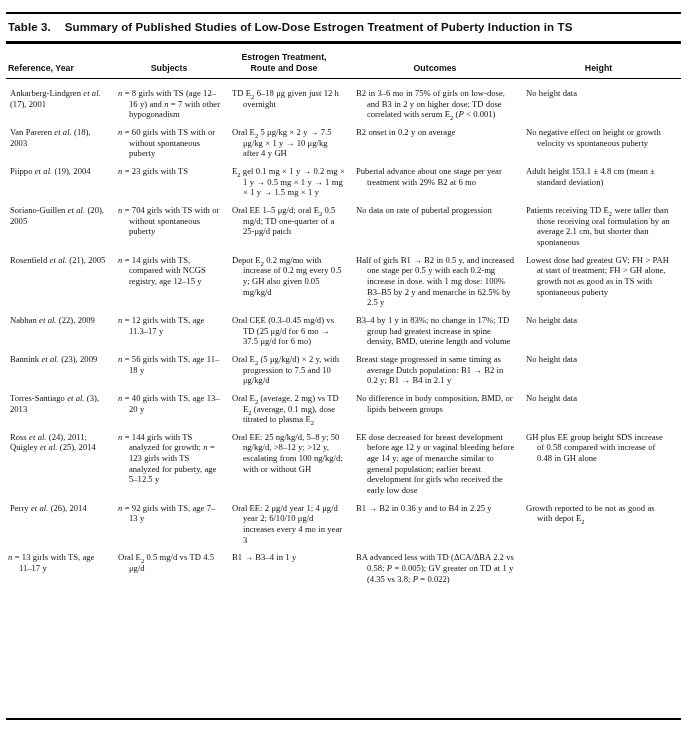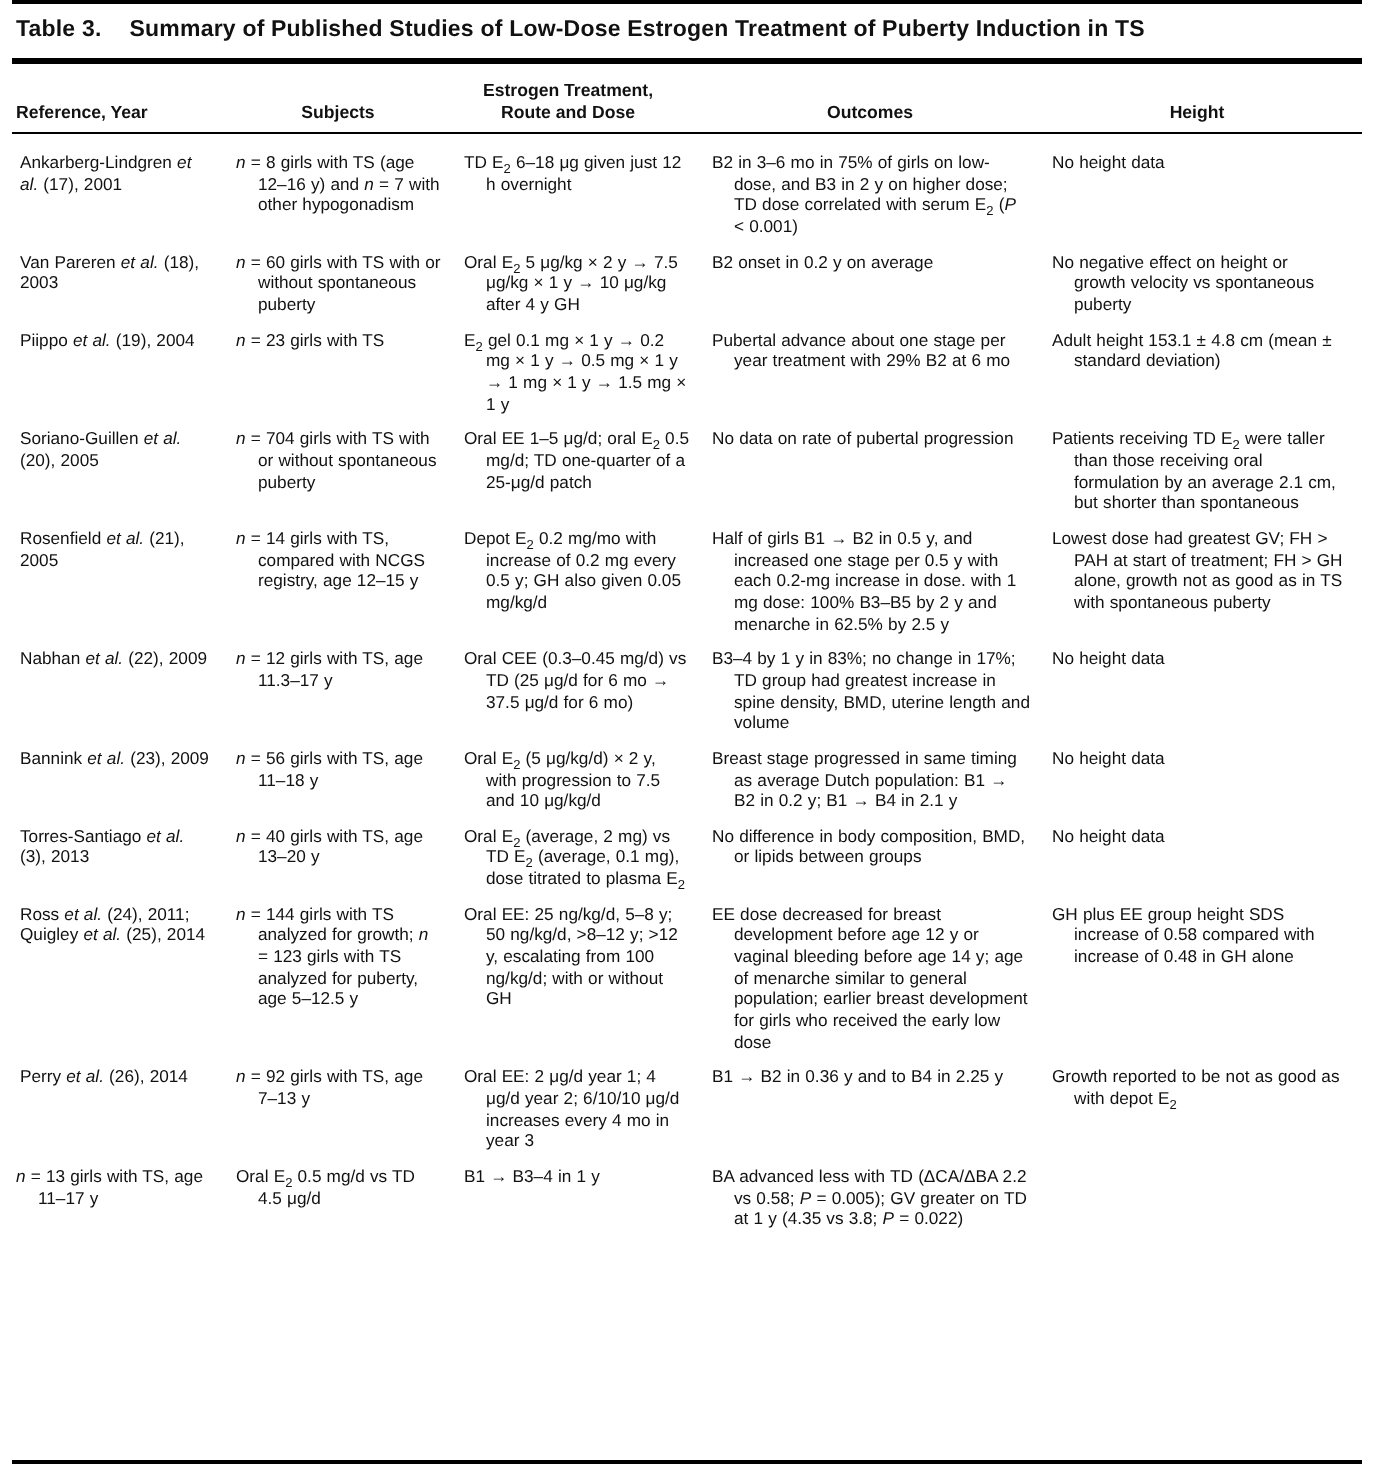--- a/index.html
+++ b/index.html
@@ -1,38 +1,38 @@
 <!DOCTYPE html>
 <html><head>
 <meta charset="utf-8">
 <style>
   html,body{margin:0;padding:0;background:#fff;}
   body{
     width:687px;height:732px;overflow:hidden;
     font-family:"Liberation Sans","DejaVu Sans",sans-serif;
     color:#111;-webkit-font-smoothing:antialiased;
   }
-  .page{padding:0 6px;box-sizing:border-box;width:687px;height:732px;display:flex;flex-direction:column;}
+  .page{padding:12px 6px;box-sizing:border-box;width:687px;height:732px;display:flex;flex-direction:column;}
   .title-row{
     border-top:2px solid #000;
     border-bottom:3px solid #000;
     padding:7px 2px 8px 2px;
     font-weight:bold;font-size:11.5px;letter-spacing:.1px;
   }
   .title-label{margin-right:14px;}
   .grid{display:grid;grid-template-columns:110px 114px 124px 170px 157px;column-gap:0;}
   .header{
     border-bottom:1.5px solid #000;
     padding:8px 0 5px 0;
     font-weight:bold;font-size:8.8px;line-height:1.2;
   }
   .hcell{padding-right:8px;text-align:center;align-self:end;}
   .hcell.first{text-align:left;padding-left:2px;}
   .hcell.c3{max-width:118px;margin:0 auto;}
-  .body{flex:1;padding-top:2px;}
+  .body{flex:1;padding-top:2px;font-family:Liberation Serif, serif;}
   .row{margin-top:7px;}
   .cell{
     font-size:8.6px;line-height:1.24;
     padding-left:13px;text-indent:-11px;
     padding-right:9px;box-sizing:border-box;
     word-spacing:.2px;
   }
   .cell.ref{padding-left:4px;text-indent:0;}
   sub{font-size:6.5px;line-height:0;}
   .bottom-rule{border-top:2px solid #000;margin-top:9px;}

